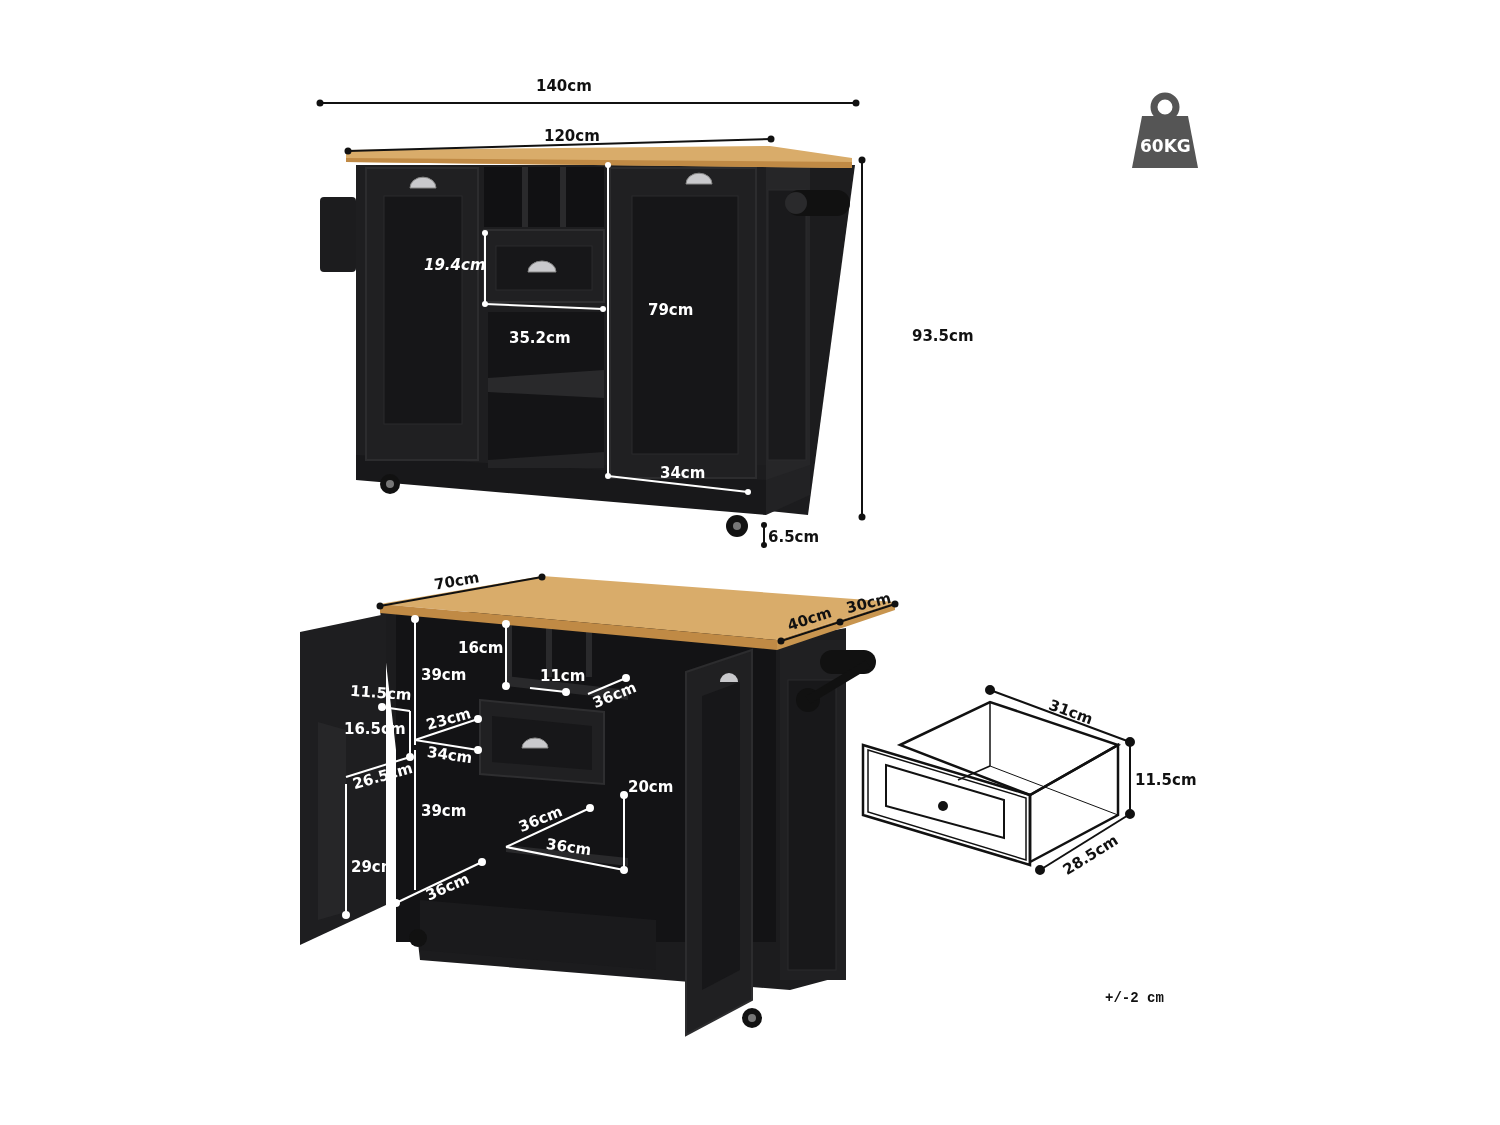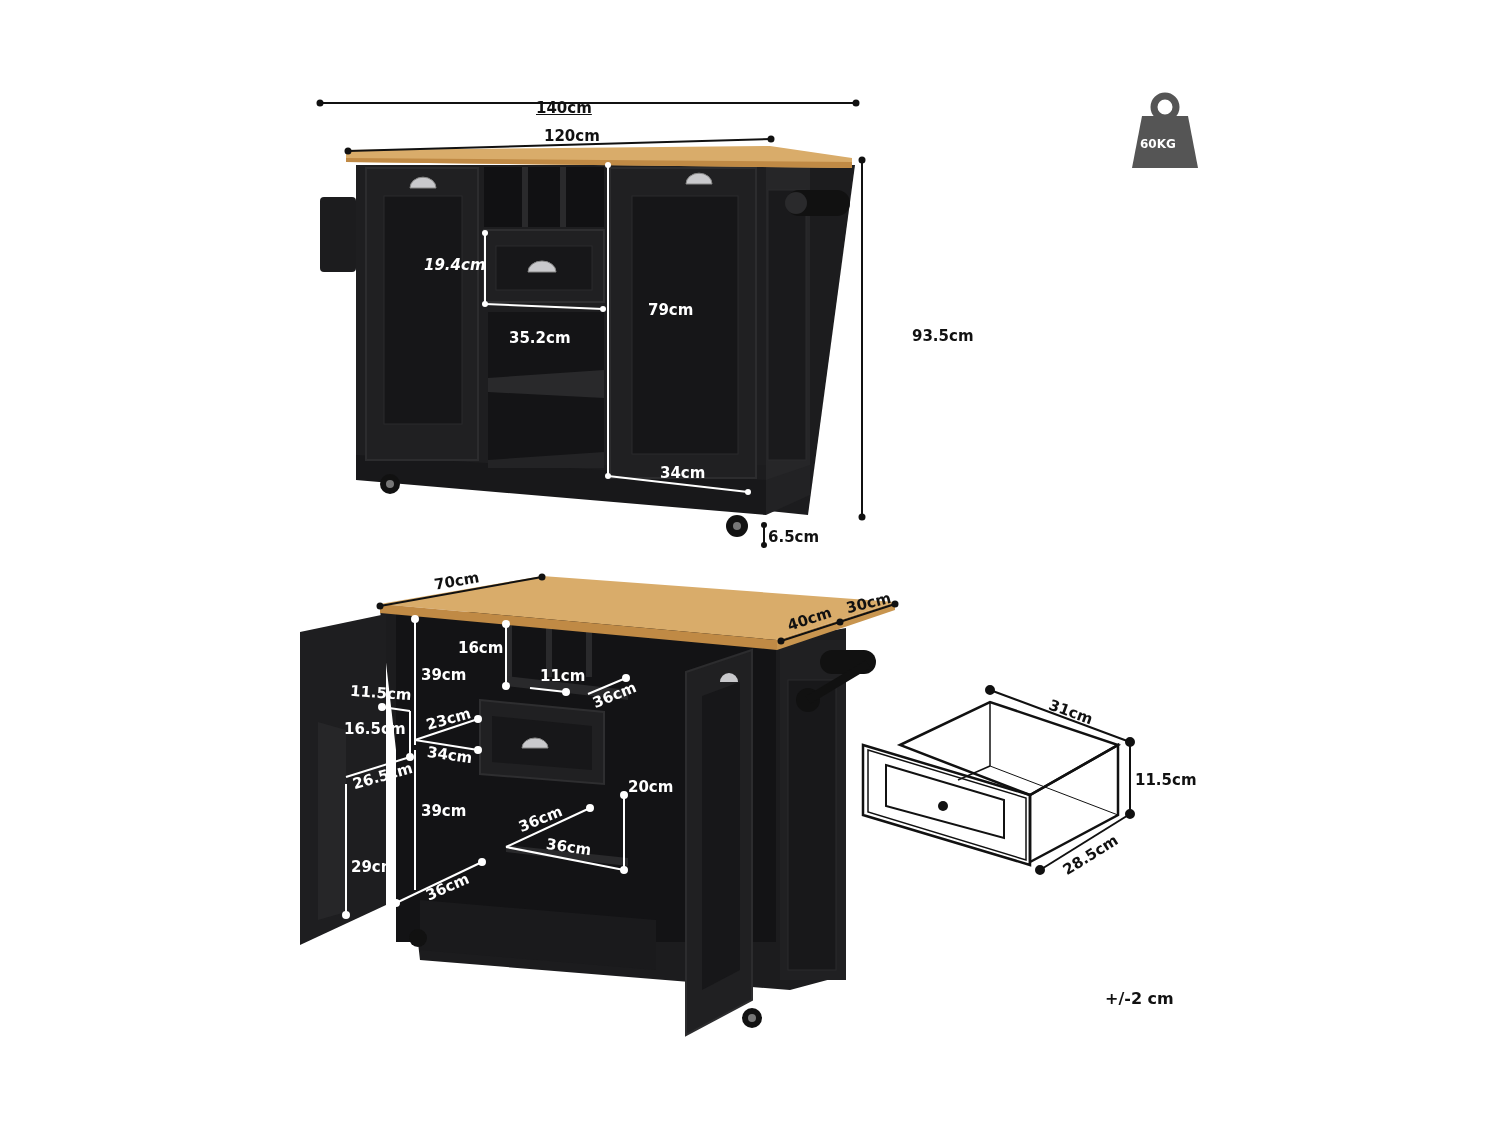--- a/index.html
+++ b/index.html
@@ -1,21 +1,21 @@
 <!DOCTYPE html>
 <html><head>
 <meta charset="utf-8">
 <style>
   html,body{margin:0;padding:0;background:#fff;}
   body{width:1500px;height:1125px;position:relative;overflow:hidden;font-family:"DejaVu Sans","Liberation Sans",sans-serif;}
   #stage{position:absolute;left:0;top:0;width:1500px;height:1125px;}
   .lbl{position:absolute;font-weight:bold;font-size:15px;white-space:nowrap;line-height:1;}
   .lbl.dark{color:#111;}
   .lbl.light{color:#fff;}
-  .lbl.big{font-size:16px;}
+  .lbl.big{font-size:14px;font-family:Liberation Mono, monospace;}
 </style>
 </head>
 <body>
 
 <div id="stage">
 <svg width="1500" height="1125" viewBox="0 0 1500 1125" xmlns="http://www.w3.org/2000/svg" style="position:absolute;left:0;top:0;">
 
   <g>
 
     <rect x="320" y="197" width="36" height="75" rx="4" fill="#1c1c1e"></rect>
@@ -190,23 +190,23 @@
     <line x1="990" y1="690" x2="1130" y2="742"></line>
     <line x1="1130" y1="742" x2="1130" y2="814"></line>
     <line x1="1040" y1="870" x2="1130" y2="814"></line>
     <circle cx="990" cy="690" r="4"></circle>
         <circle cx="1130" cy="742" r="4"></circle>
     <circle cx="1130" cy="814" r="4"></circle>
         <circle cx="1040" cy="870" r="4"></circle>
   </g>
 </svg>
 
-<span class="lbl" style="left:1140px;top:138px;color:#fff;font-size:12px;">60KG</span>
-
-<span class="lbl dark" style="left:536px;top:101px;text-decoration:underline;">140cm</span>
+<span class="lbl" style="left:1140px;top:138px;color:#fff;font-size:17px;">60KG</span>
+
+<span class="lbl dark" style="left:536px;top:79px;">140cm</span>
 <span class="lbl dark" style="left:544px;top:129px;">120cm</span>
 <span class="lbl dark" style="left:864px;top:329px;margin-left:48px;">93.5cm</span>
 <span class="lbl dark" style="left:768px;top:530px;">6.5cm</span>
 <span class="lbl light" style="left:424px;top:258px;font-style:italic;">19.4cm</span>
 <span class="lbl light" style="left:509px;top:331px;">35.2cm</span>
 <span class="lbl light" style="left:648px;top:303px;">79cm</span>
 <span class="lbl light" style="left:660px;top:466px;">34cm</span>
 
 <span class="lbl dark" style="left:434px;top:574px;transform:rotate(-10deg);">70cm</span>
 <span class="lbl dark" style="left:787px;top:612px;transform:rotate(-18deg);">40cm</span>

